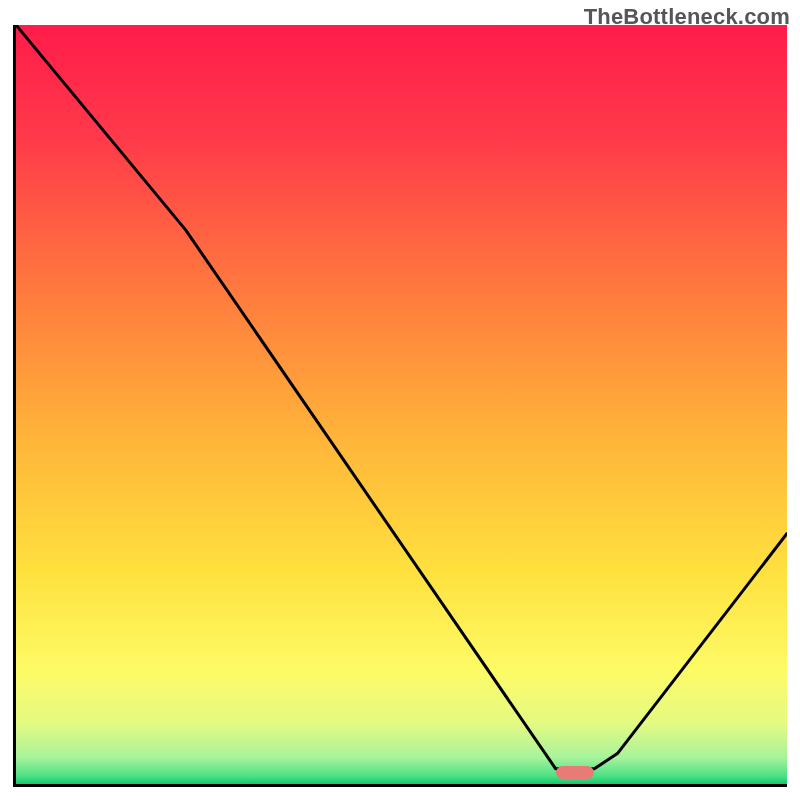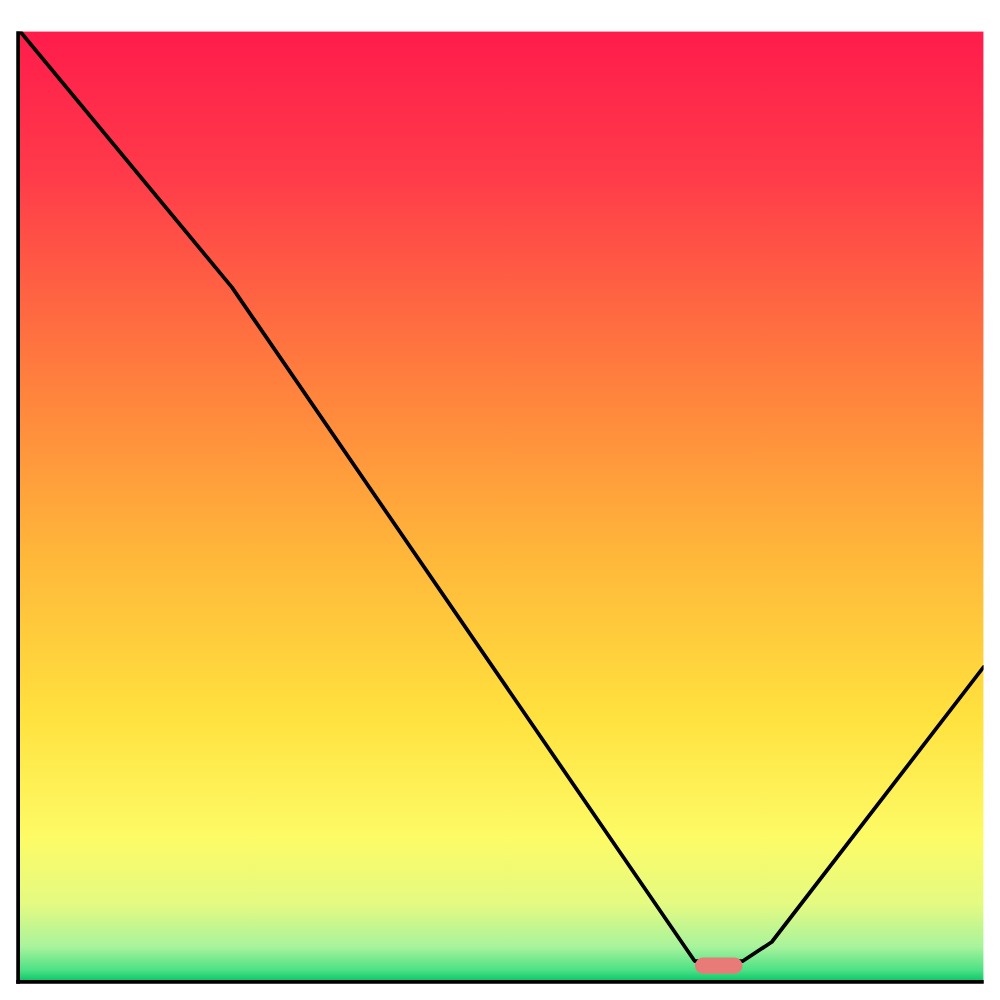--- a/index.html
+++ b/index.html
@@ -53,20 +53,21 @@
     position: absolute;
     border-radius: 999px;
     background: #e87a78;
   }
 </style>
 </head>
 <body>
 
 <div class="canvas">
 
+  <div class="watermark">TheBottleneck.com</div>
 
   <div class="plot-frame">
 
     <svg class="gradient-fill" viewBox="0 0 771 759" preserveAspectRatio="none">
       <defs>
         <linearGradient id="bg-grad" x1="0" y1="0" x2="0" y2="1">
             <stop offset="0%" stop-color="#ff1c4b"></stop>
             <stop offset="15%" stop-color="#ff3a4a"></stop>
             <stop offset="35%" stop-color="#ff7a3e"></stop>
             <stop offset="55.00000000000001%" stop-color="#ffb63a"></stop>

